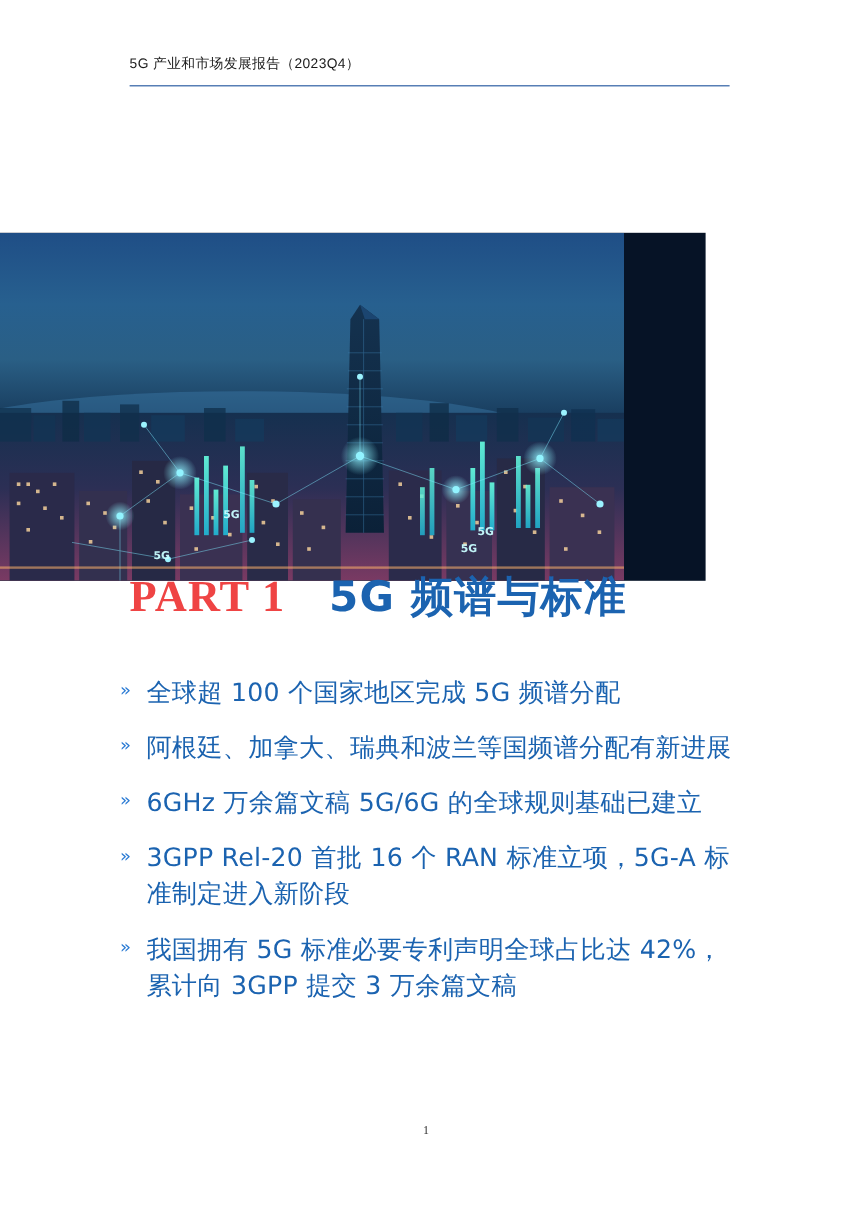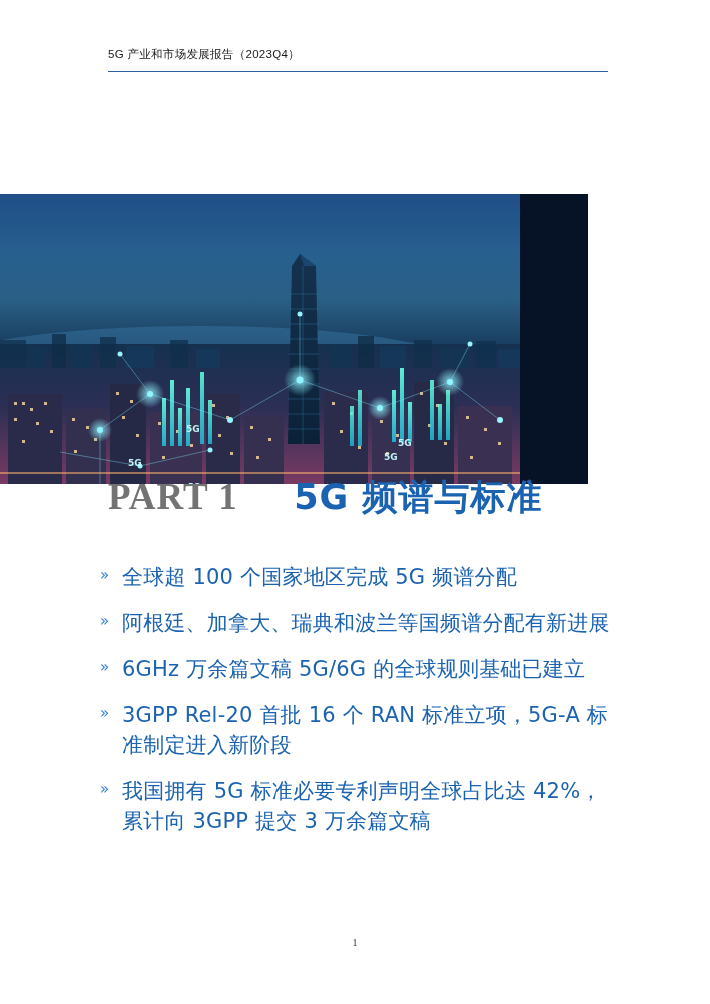--- a/index.html
+++ b/index.html
@@ -55,29 +55,29 @@
     position: absolute;
     top: 474px;
     left: 108px;
     width: 520px;
     white-space: nowrap;
   }
   .part-label {
     font-family: "Liberation Serif", "DejaVu Serif", serif;
     font-weight: bold;
     font-size: 37px;
-    color: #737373;
+    color: #ef4444;
     letter-spacing: 1px;
   }
   .part-name {
     font-family: "DejaVu Sans", "Liberation Sans", sans-serif;
     font-weight: bold;
     font-size: 35px;
     color: #1b63b0;
-    margin-left: 52px;
+    margin-left: 32px;
     letter-spacing: 1px;
   }
 
   
   .bullets {
     position: absolute;
     top: 562px;
     left: 100px;
     width: 512px;
   }

